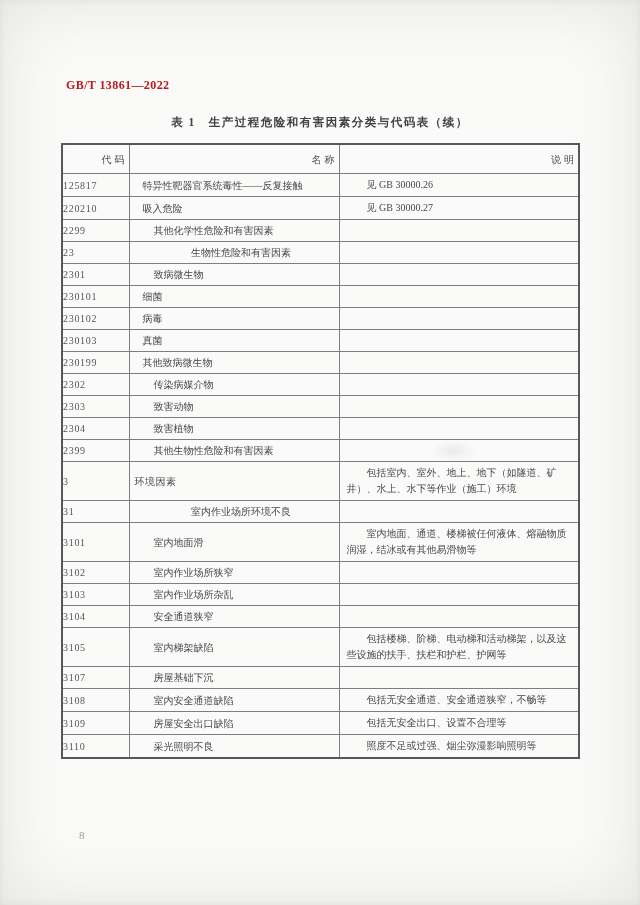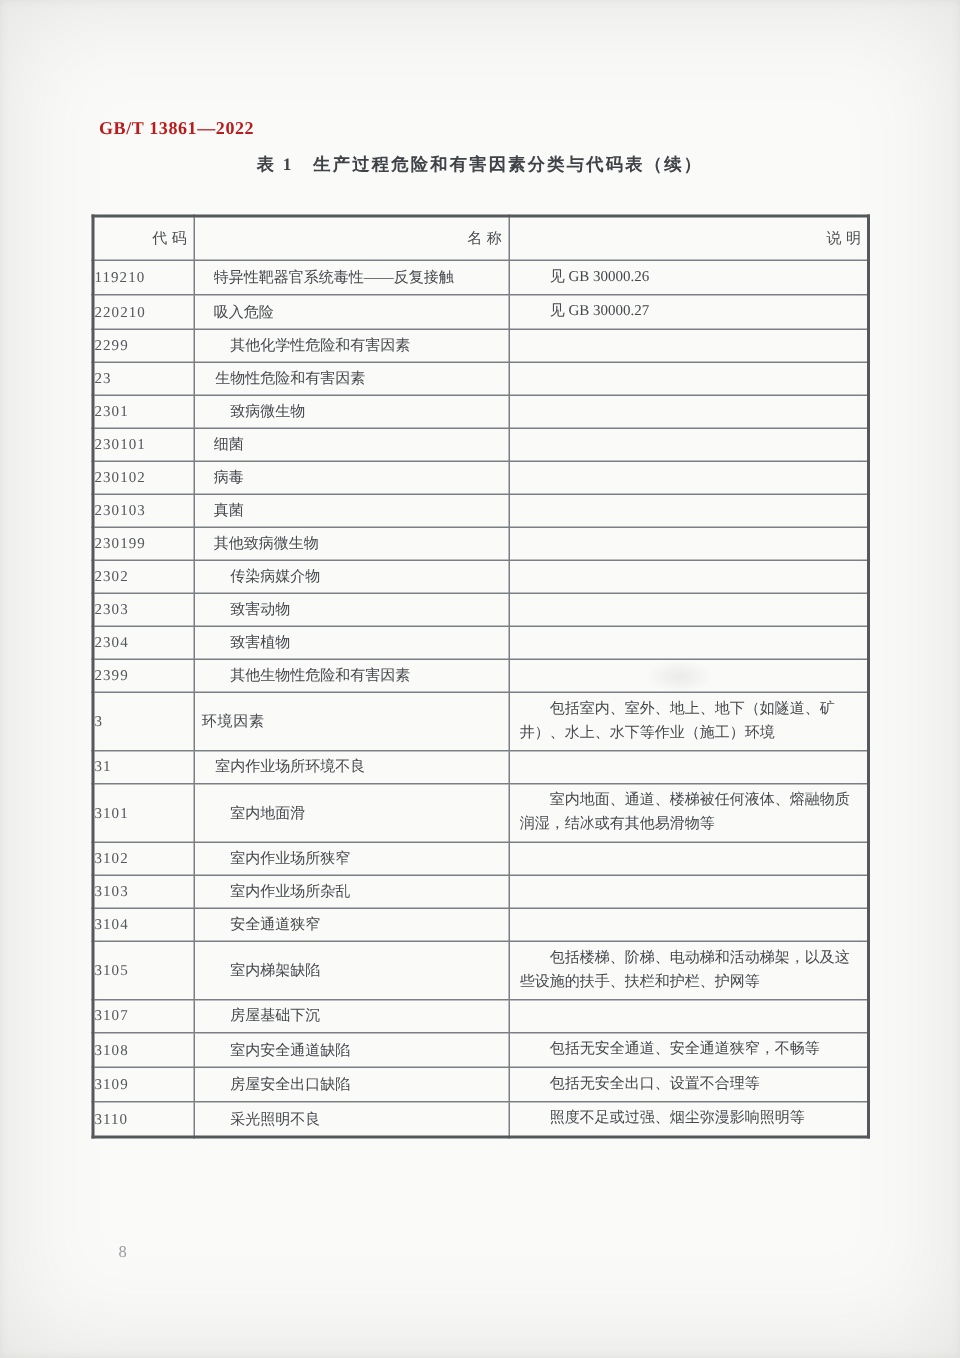--- a/index.html
+++ b/index.html
@@ -22,21 +22,21 @@
     left: 66px;
     top: 78px;
     font-size: 12px;
     font-weight: bold;
     letter-spacing: 0.4px;
     color: #b91c1c;
   }
   .table-title {
     position: absolute;
     left: 0;
-    top: 102px;
+    top: 115px;
     width: 100%;
     text-align: center;
     font-size: 11.5px;
     font-weight: bold;
     letter-spacing: 1.5px;
     color: #3f4246;
   }
   table.doc-table {
     position: absolute;
     left: 61px;
@@ -67,21 +67,21 @@
     height: 21px;
   }
   td.code {
     padding-left: 9px;
     letter-spacing: 0.7px;
     font-family: "Liberation Serif", "DejaVu Serif", serif;
     color: #53565a;
   }
   td.name { color: #45484c; }
   td.name.lvl1 { padding-left: 5px; font-weight: normal; letter-spacing: 0.5px; }
-  td.name.lvl2 { padding-left: 14px; }
+  td.name.lvl2 { padding-left: 14px; text-align: center; }
   td.name.lvl3 { padding-left: 24px; }
   td.name.lvl4 { padding-left: 13px; }
   td.desc { color: #45484c; }
   .desc-text {
     padding: 3px 7px 3px 7px;
     text-indent: 2em;
     line-height: 16px;
   }
   .page-number {
     position: absolute;
@@ -117,21 +117,21 @@
     </colgroup>
     <thead>
       <tr>
         <th>代码</th>
         <th>名称</th>
         <th>说明</th>
       </tr>
     </thead>
     <tbody>
         <tr>
-          <td class="code">119210</td>
+          <td class="code">125817</td>
           <td class="name lvl4">特异性靶器官系统毒性——反复接触</td>
           <td class="desc">
             <div class="desc-text">见 GB 30000.26</div>
           </td>
         </tr>
         <tr>
           <td class="code">220210</td>
           <td class="name lvl4">吸入危险</td>
           <td class="desc">
             <div class="desc-text">见 GB 30000.27</div>

